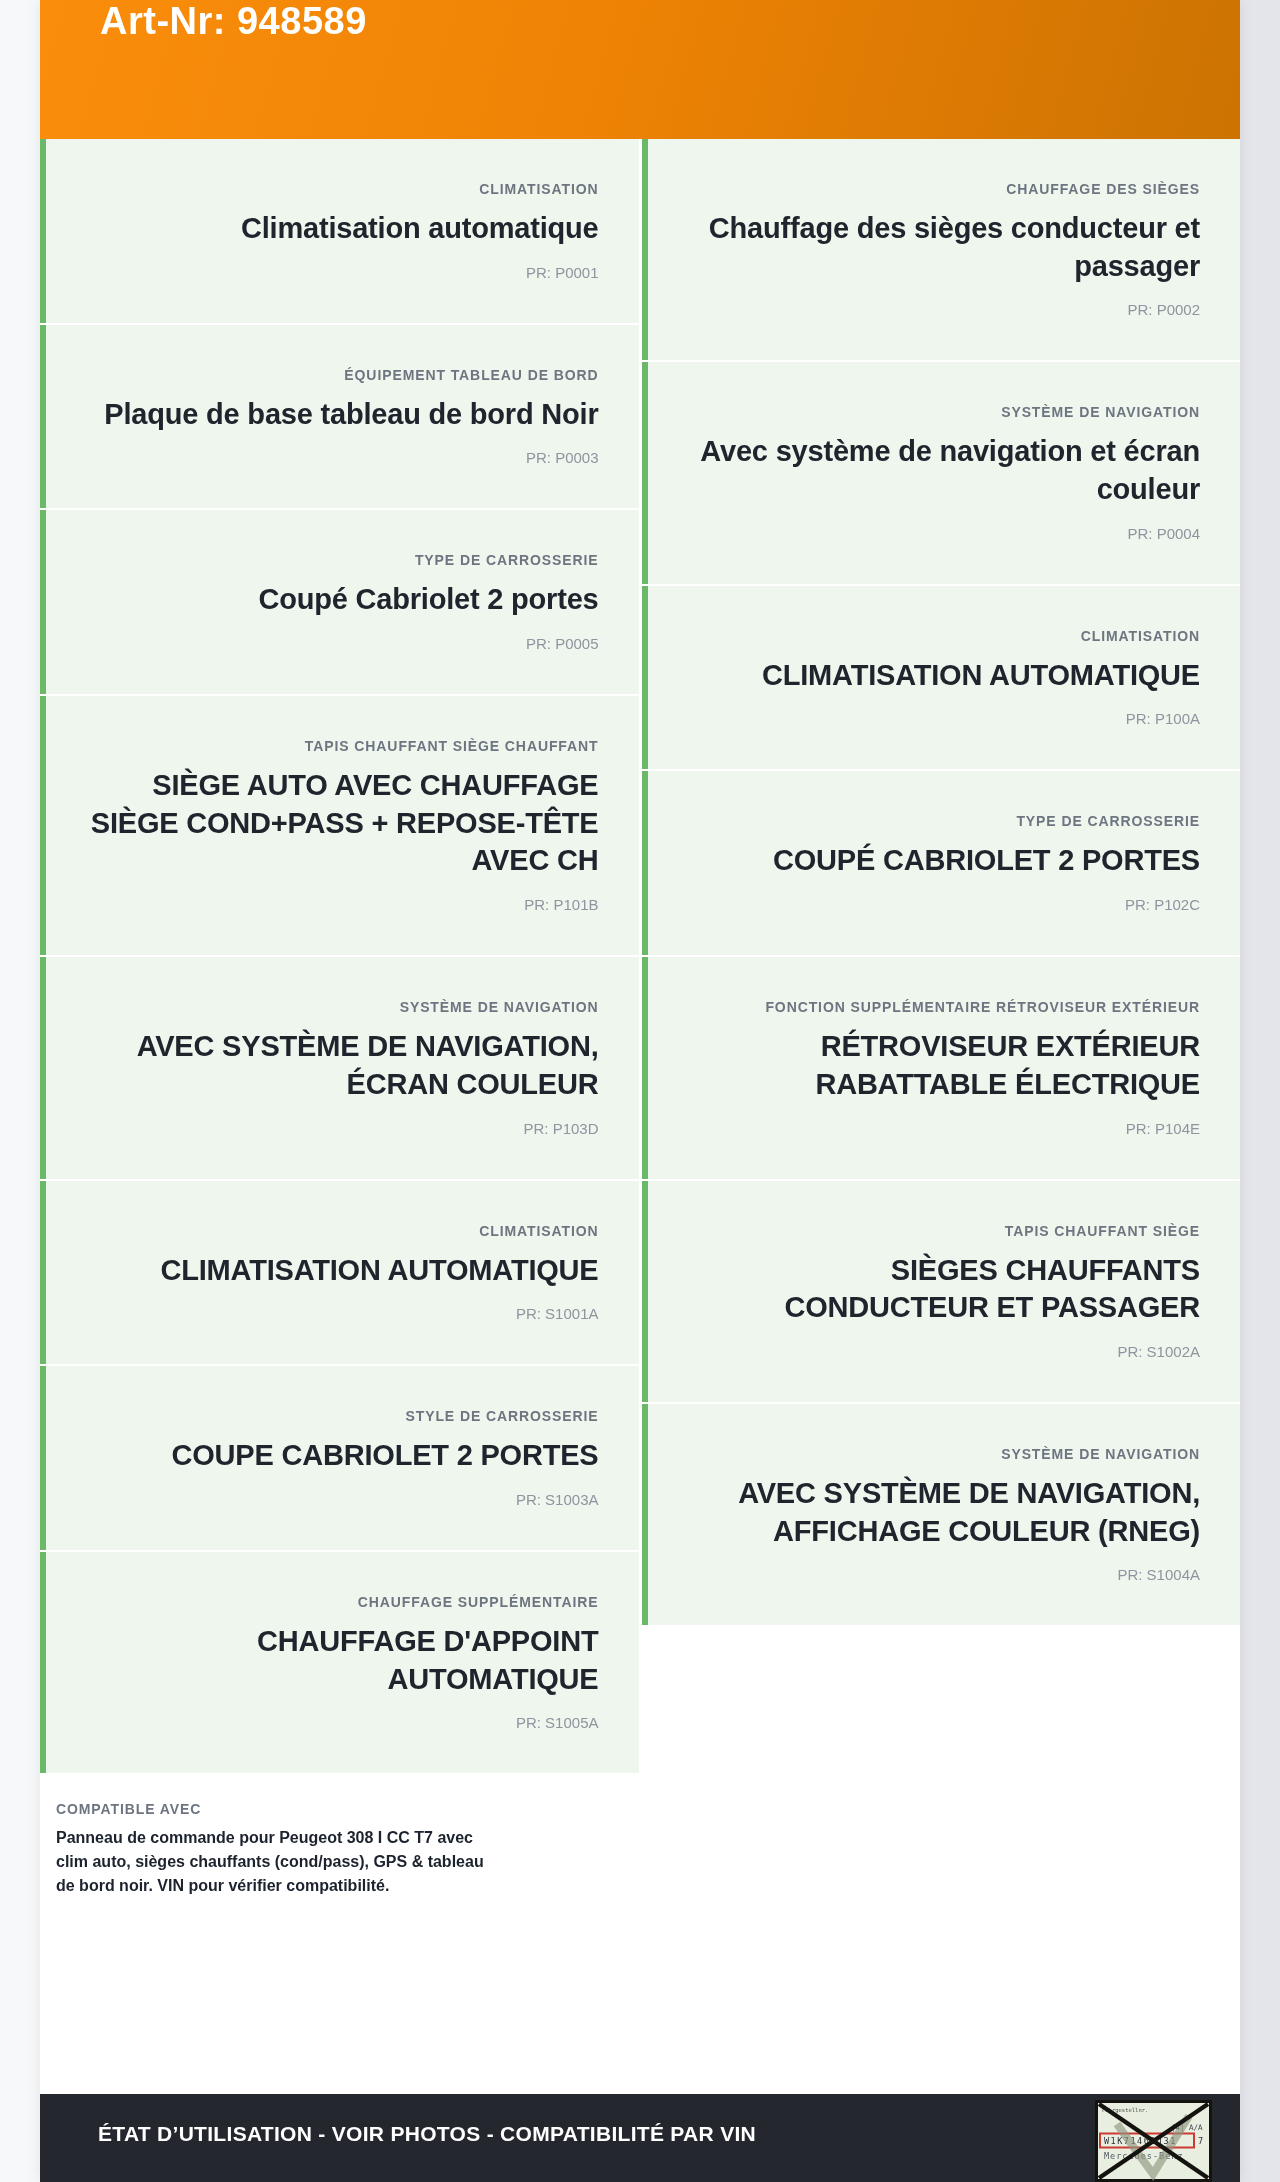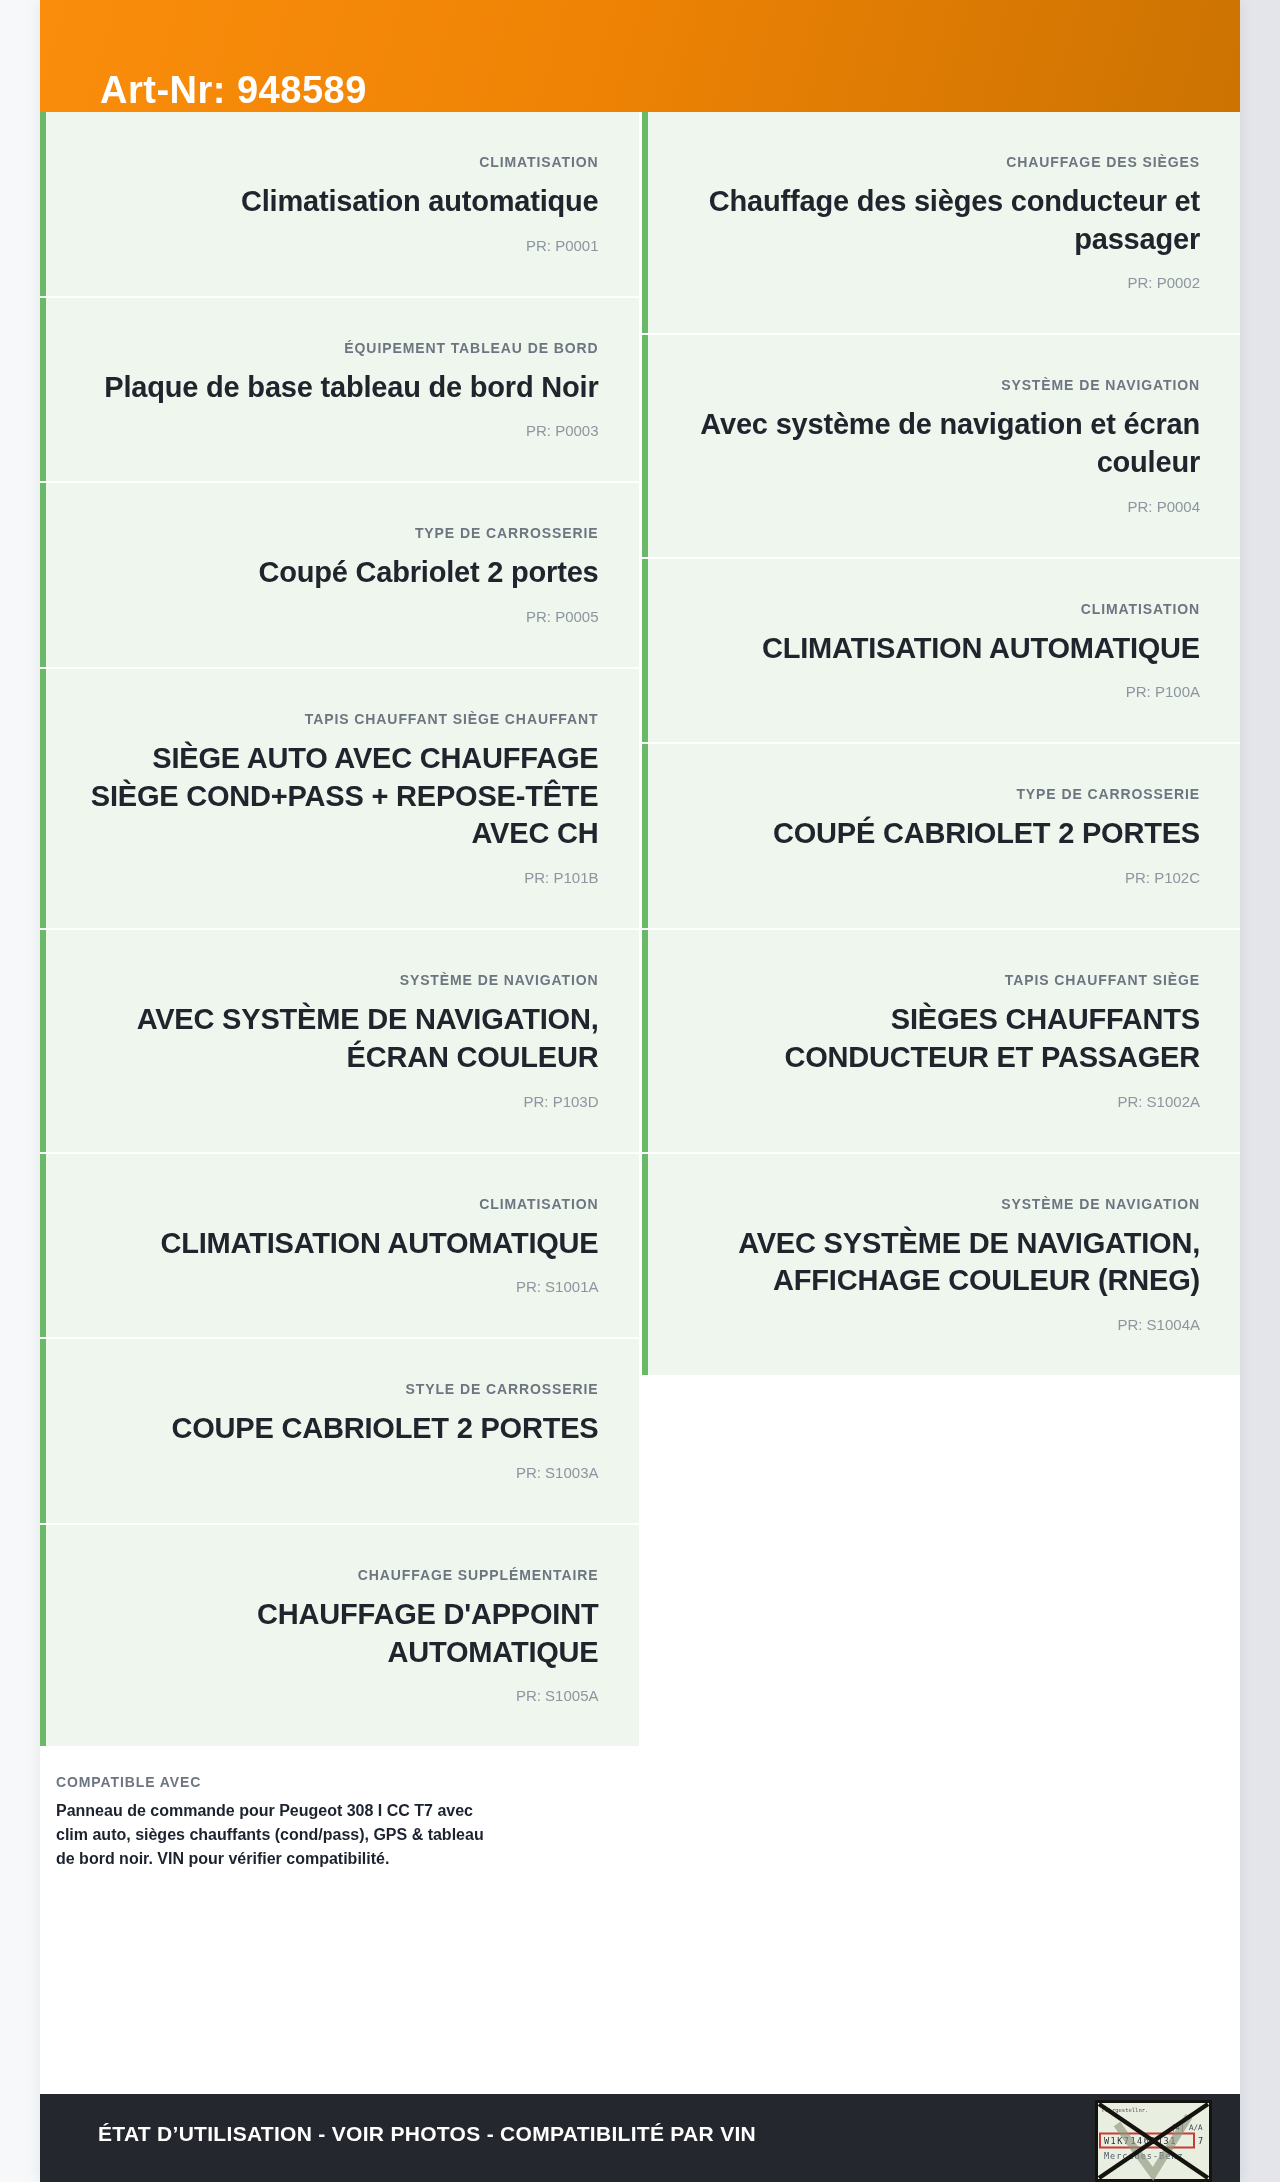--- a/index.html
+++ b/index.html
@@ -14,24 +14,24 @@
     width:1200px;
     margin:0 auto;
     background:#ffffff;
     box-shadow:0 0 14px rgba(0,0,0,.08);
     display:flex;
     flex-direction:column;
     min-height:2182px;
   }
   
   .hdr {
-    height:112px;
+    height:139px;
     background:linear-gradient(105deg,#fa8d0b 0%,#ef8305 45%,#cc7302 100%);
     display:flex;
-    align-items:flex-end;
+    align-items:flex-start;
     padding:0 60px;
     flex:0 0 auto;
   }
   .hdr h1 {
     color:#ffffff;
     font-size:38px;
     font-weight:800;
     letter-spacing:.5px;
   }
   
@@ -194,20 +194,25 @@
     <h2 class="ttl">CLIMATISATION AUTOMATIQUE</h2>
     <div class="pr">PR: P100A</div>
   </section>
 
   <section class="card">
     <div class="cat">TYPE DE CARROSSERIE</div>
     <h2 class="ttl">COUPÉ CABRIOLET 2 PORTES</h2>
     <div class="pr">PR: P102C</div>
   </section>
 
+  <section class="card">
+    <div class="cat">FONCTION SUPPLÉMENTAIRE RÉTROVISEUR EXTÉRIEUR</div>
+    <h2 class="ttl">RÉTROVISEUR EXTÉRIEUR RABATTABLE ÉLECTRIQUE</h2>
+    <div class="pr">PR: P104E</div>
+  </section>
 
   <section class="card">
     <div class="cat">TAPIS CHAUFFANT SIÈGE</div>
     <h2 class="ttl">SIÈGES CHAUFFANTS CONDUCTEUR ET PASSAGER</h2>
     <div class="pr">PR: S1002A</div>
   </section>
 
   <section class="card">
     <div class="cat">SYSTÈME DE NAVIGATION</div>
     <h2 class="ttl">AVEC SYSTÈME DE NAVIGATION, AFFICHAGE COULEUR (RNEG)</h2>

